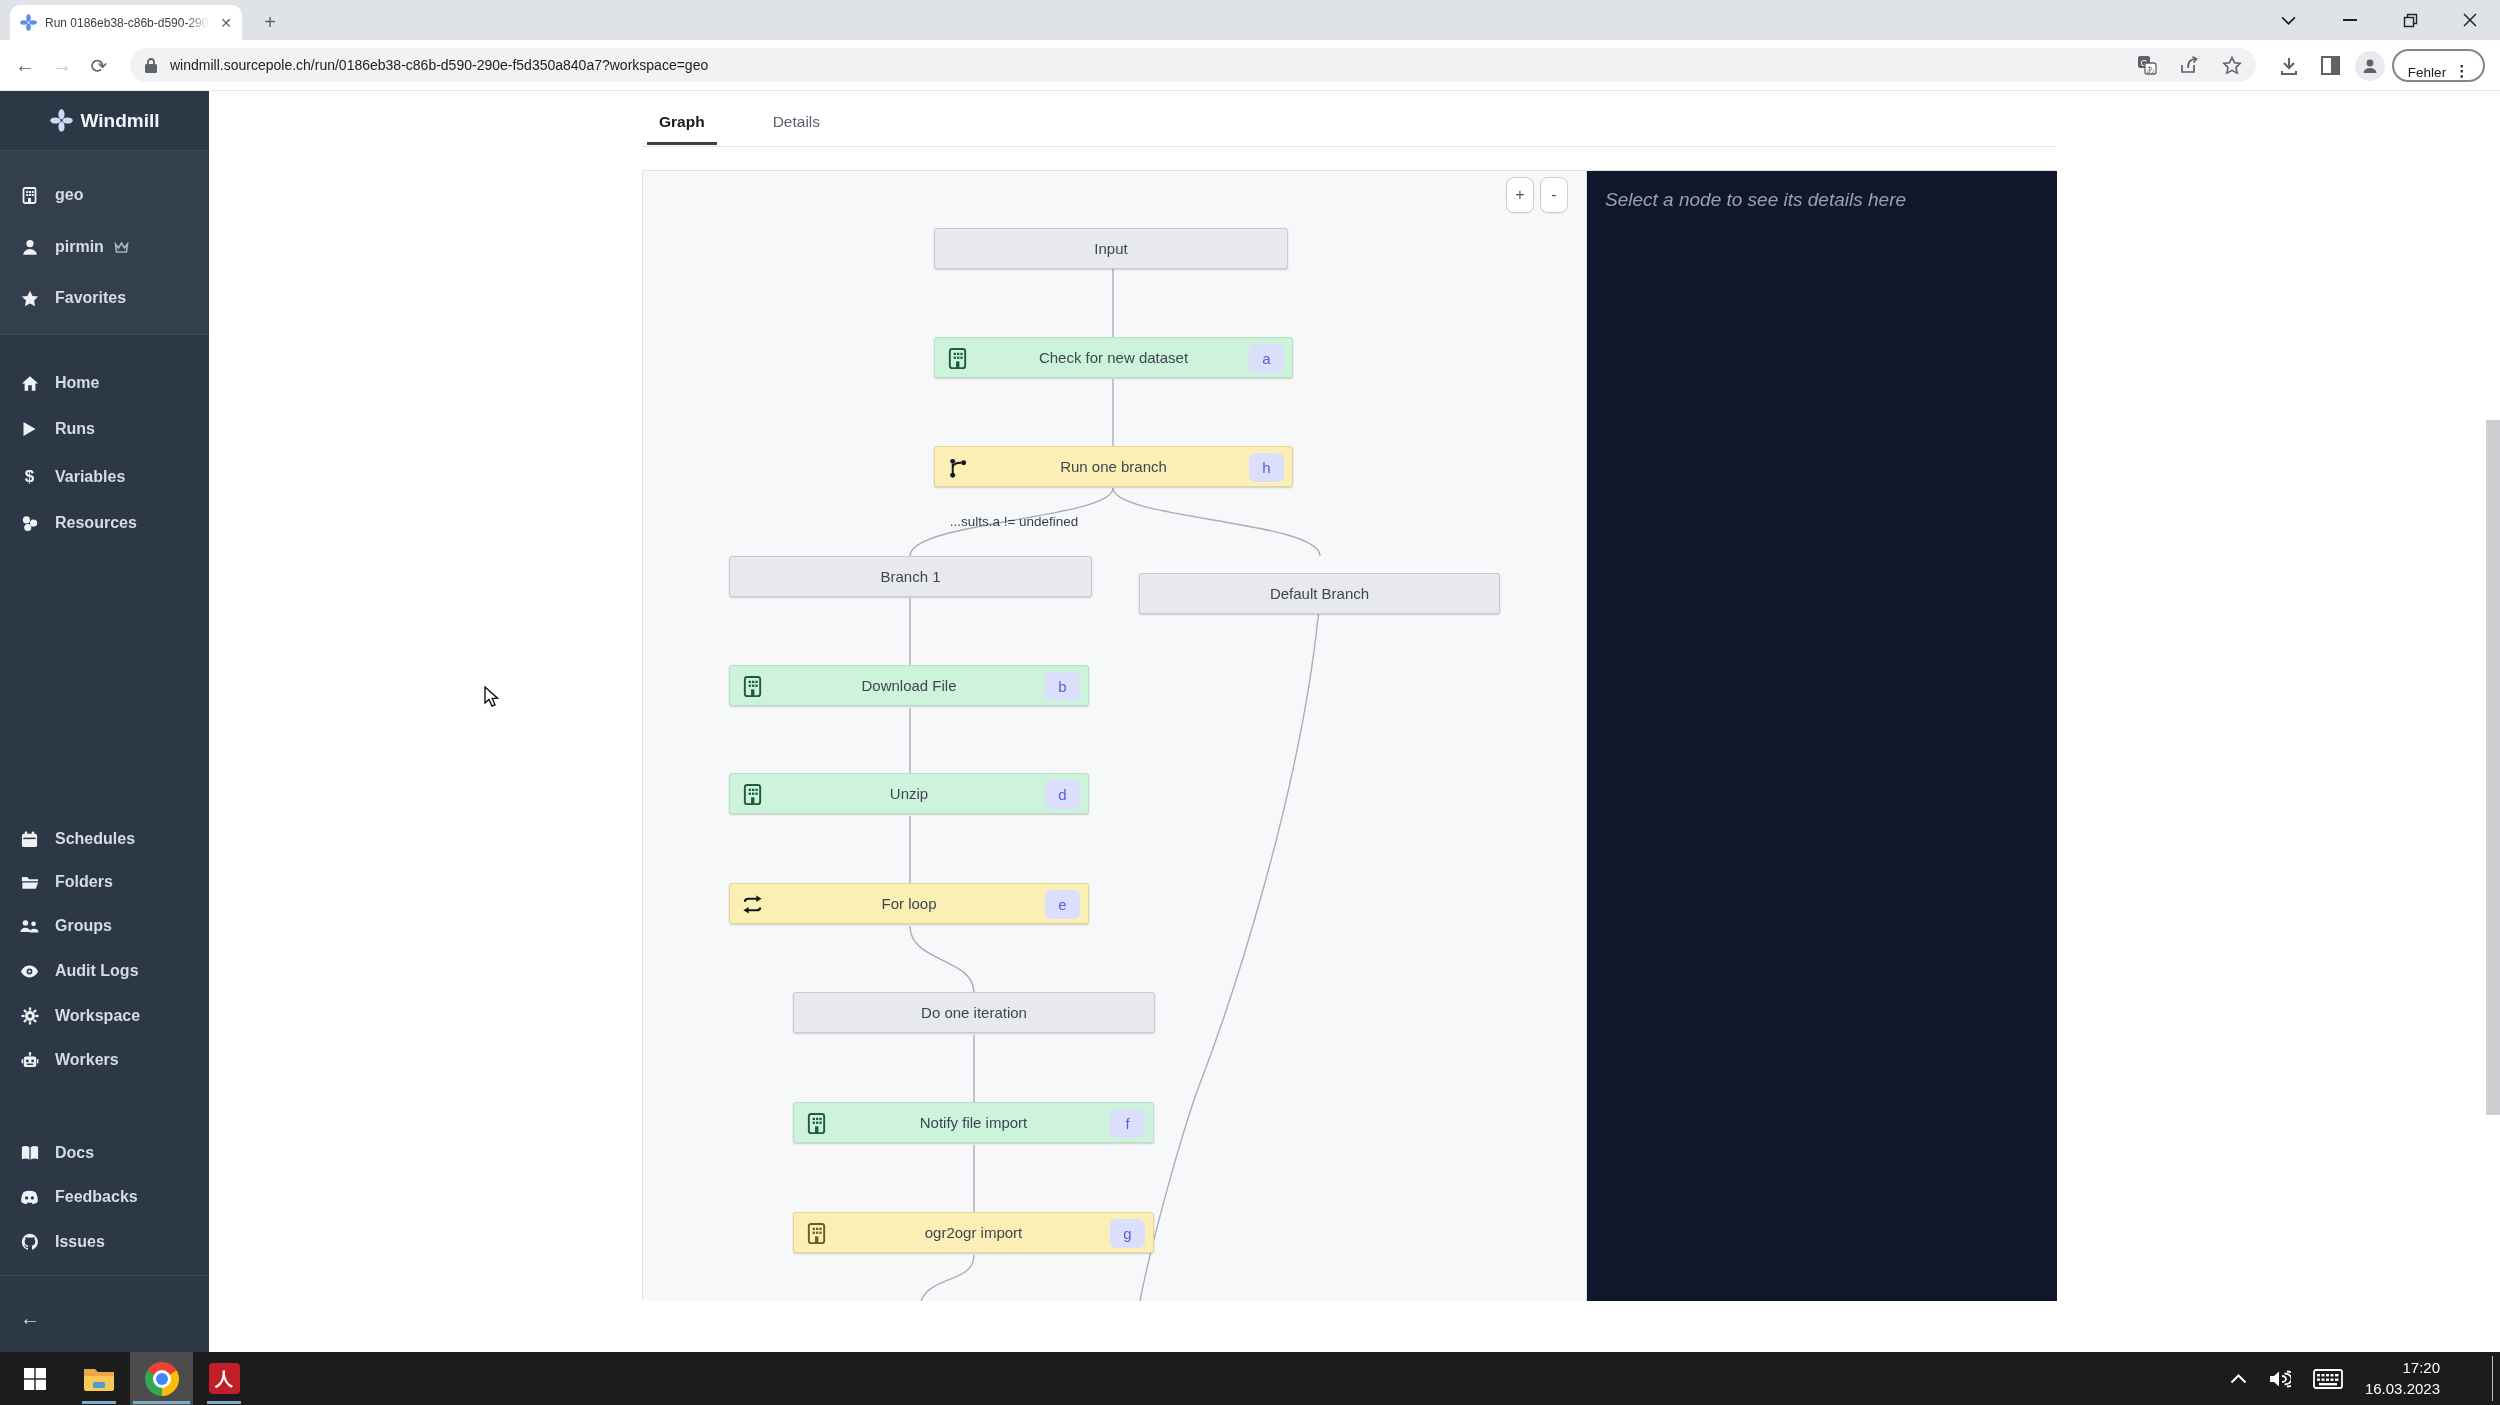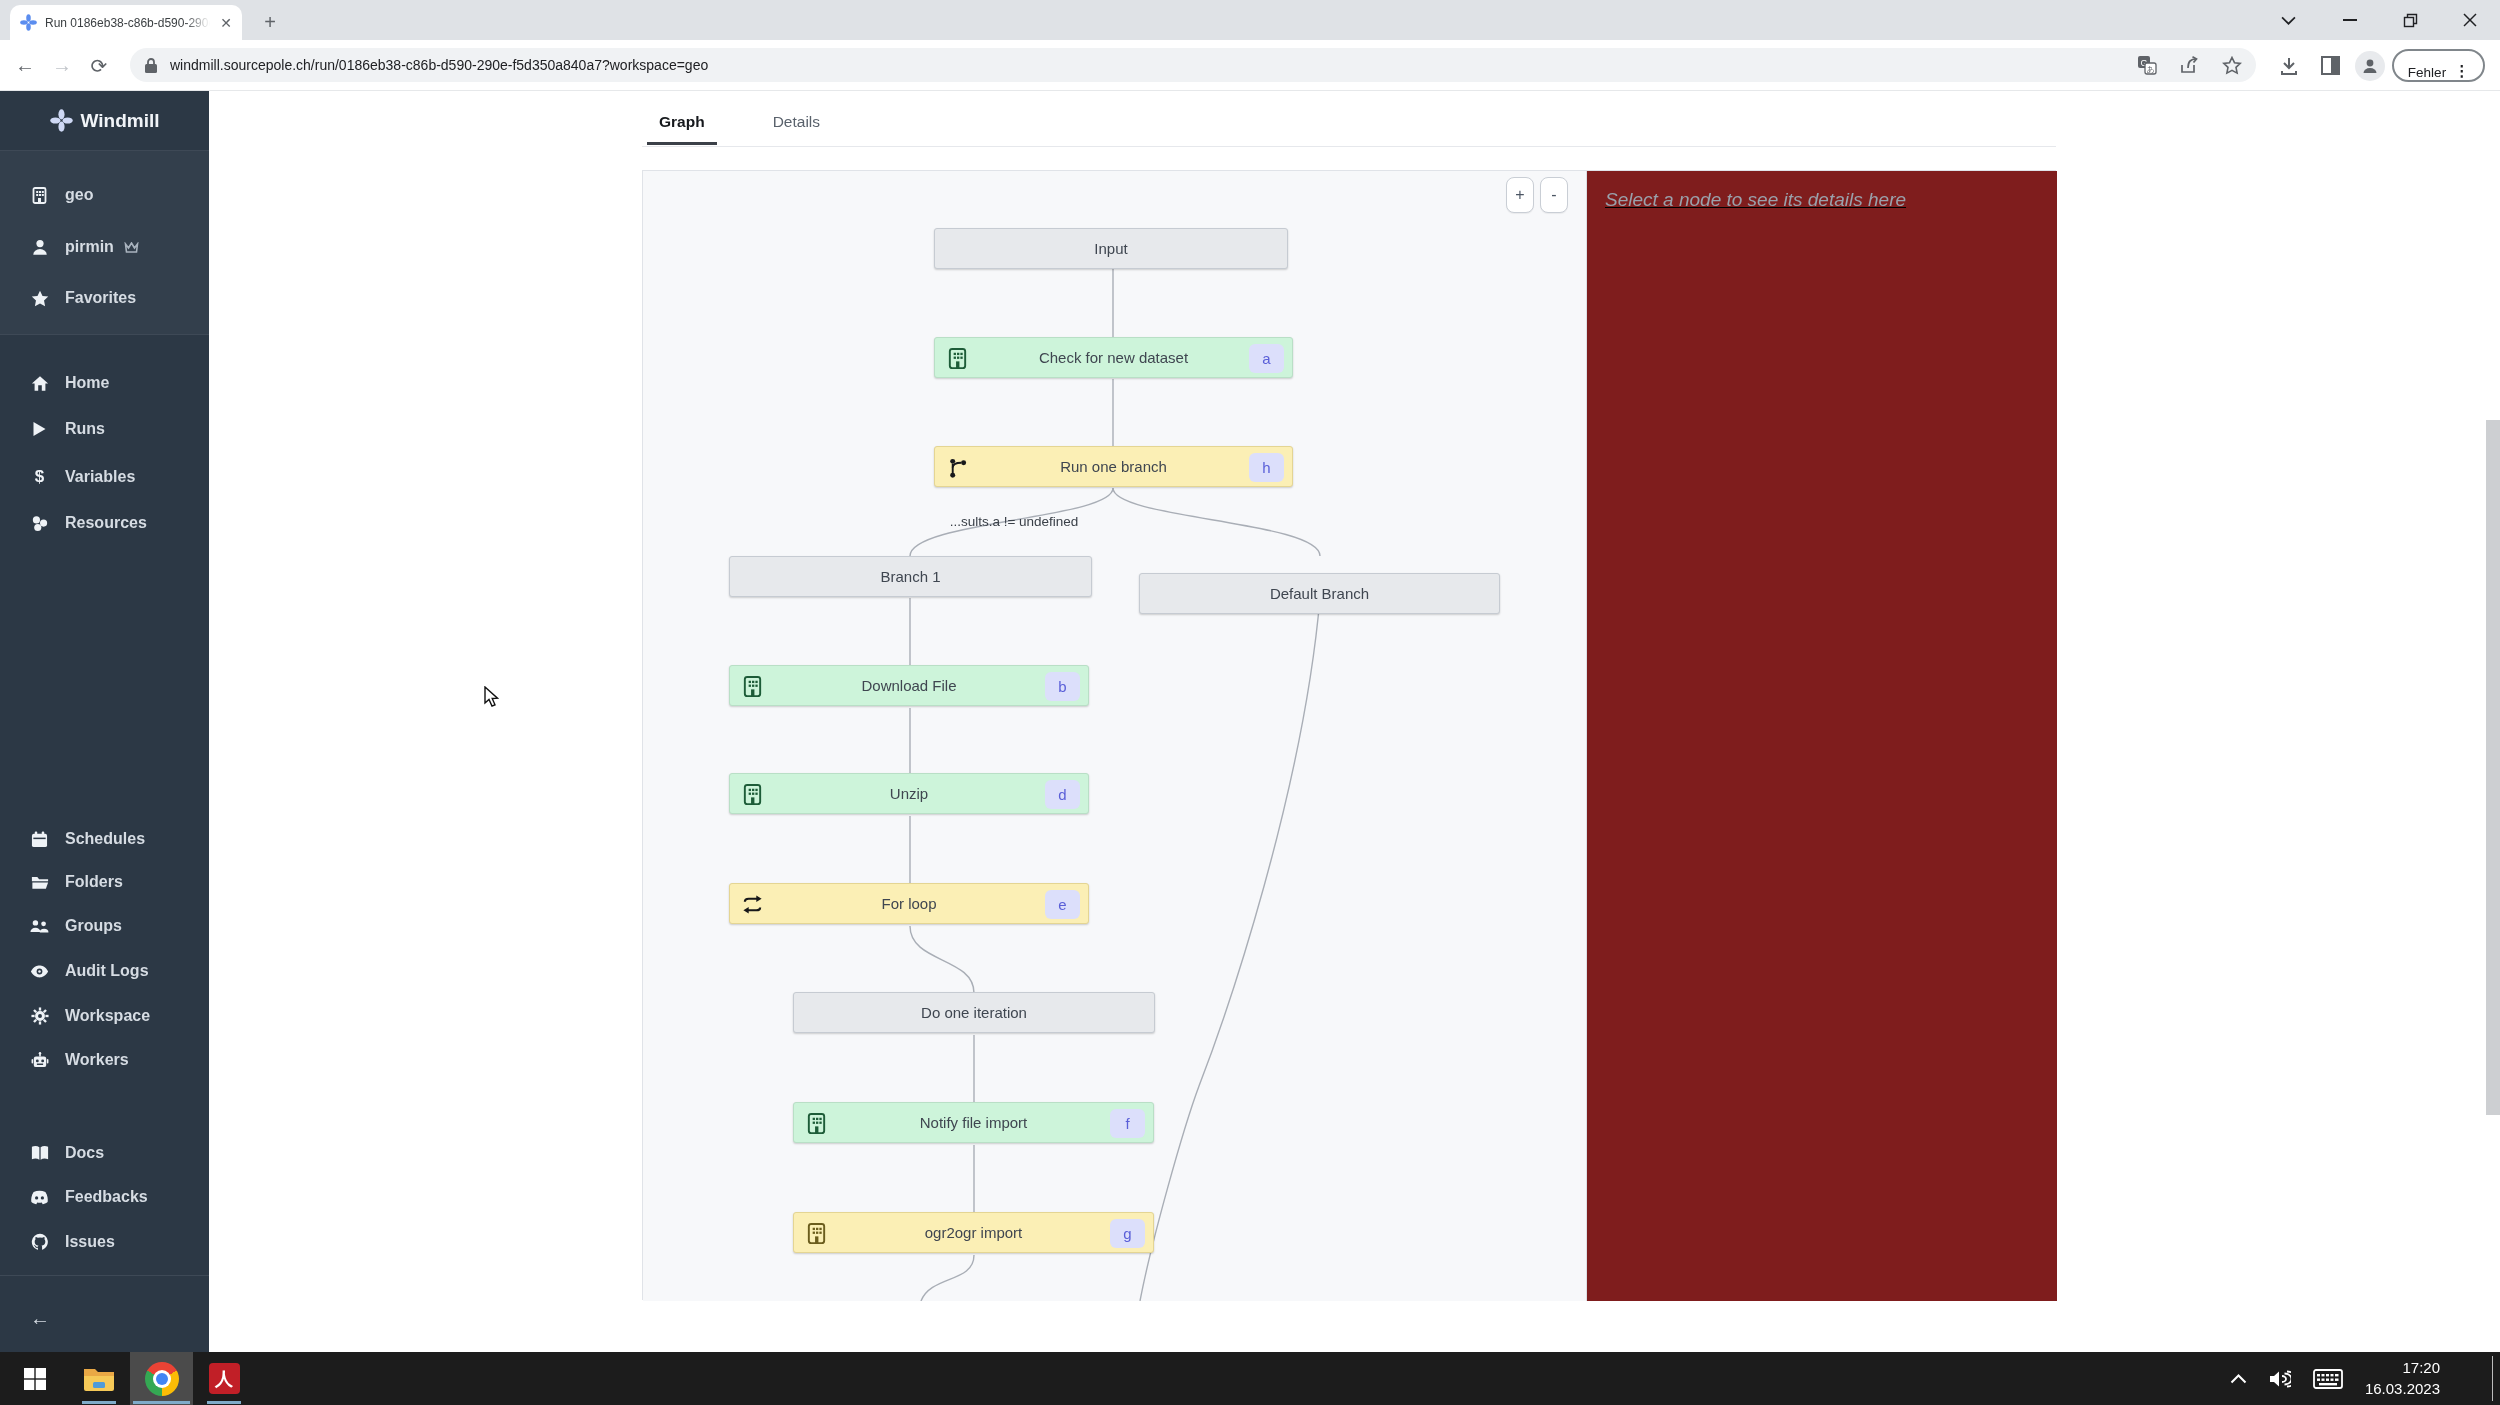--- a/index.html
+++ b/index.html
@@ -20,34 +20,34 @@
   .url-right { display:flex; align-items:center; gap:22px; margin-left:auto; }
   .avatar { position:absolute; left:2355px; top:11px; width:30px; height:30px; border-radius:50%; background:#e8eaed; display:flex; align-items:center; justify-content:center; }
   .fehler-pill { position:absolute; left:2392px; top:9px; width:93px; height:33px; border:2px solid #80868b; border-radius:17px; display:flex; align-items:flex-end; justify-content:center; gap:8px; font-size:13.5px; color:#202124; background:#fff; }
   .dots { letter-spacing:0; font-size:15px; color:#202124; font-weight:700; }
 
   
   .sidebar { position:absolute; left:0; top:91px; width:209px; height:1261px; background:#2c3845; }
   .side-logo { position:absolute; left:0; top:0; width:209px; height:60px; display:flex; align-items:center; justify-content:center; gap:8px; border-bottom:1px solid #3e4956; }
   .brand { color:#f1f4f8; font-size:19px; font-weight:700; }
   .side-ws { position:absolute; left:0; top:60px; width:209px; height:184px; background:#333f4c; border-bottom:1px solid #3e4956; }
-  .side-item { position:absolute; left:0; width:209px; height:34px; display:flex; align-items:center; padding-left:30px; gap:16px; color:#d6dce3; font-size:16px; font-weight:600; cursor:default; }
+  .side-item { position:absolute; left:0; width:209px; height:34px; display:flex; align-items:center; padding-left:20px; gap:16px; color:#d6dce3; font-size:16px; font-weight:600; cursor:default; }
   .side-item .lbl { white-space:nowrap; }
   .sideico { width:19px; height:19px; flex:0 0 19px; display:flex; align-items:center; justify-content:center; color:#eef2f6; font-size:17px; }
   .side-div { position:absolute; left:0; width:209px; border-top:1px solid #3e4956; }
 
   
   .main { position:absolute; left:209px; top:91px; width:2291px; height:1261px; background:#fff; }
   .tabsrow { position:absolute; left:438px; top:13px; display:flex; gap:44px; }
   .mtab { padding:9px 12px 11px; font-size:15.5px; color:#5a626c; }
   .mtab.active { color:#15181c; font-weight:700; border-bottom:3px solid #3b4048; }
   .tabs-border { position:absolute; left:433px; top:55px; width:1414px; border-top:1px solid #e6e8ec; }
   .workarea { position:absolute; left:433px; top:79px; width:1414px; height:1130px; border:1px solid #e0e3e8; background:#fff; }
   .canvas { position:absolute; left:0; top:0; width:944px; height:1130px; background:#f7f8fa; border-right:1px solid #dcdfe4; }
-  .rpanel { position:absolute; left:944px; top:0; width:470px; height:1130px; background:#7f1d1d;text-decoration:underline; }
+  .rpanel { position:absolute; left:944px; top:0; width:470px; height:1130px; background:#0f172a; }
   .rpanel-text { padding:18px 0 0 18px; font-size:19px; font-style:italic; color:#9aa1ab; }
   .zoombtn { position:absolute; top:6px; width:28px; height:36px; background:#fff; border:1px solid #c9ced5; border-radius:8px; display:flex; align-items:center; justify-content:center; font-size:16px; color:#4b5563; box-shadow:0 1px 1px rgba(0,0,0,.06); }
   .edges { position:absolute; left:0; top:0; }
 
   .node { position:absolute; height:41px; border-radius:3px; display:flex; align-items:center; justify-content:center; font-size:15px; color:#3f4650; box-shadow:0 1px 2px rgba(0,0,0,.18); border:1px solid; }
   .node.gray  { background:#e7e9ec; border-color:#c6cbd2; }
   .node.green { background:#cdf4da; border-color:#b9dfc6; }
   .node.yellow{ background:#fbefb5; border-color:#e4d593; }
   .node .nico { position:absolute; left:11px; top:9px; width:23px; height:23px; }
   .node .badge { position:absolute; right:8px; top:6px; width:35px; height:29px; background:#dcdffb; color:#5a5fd8; border-radius:6px; display:flex; align-items:center; justify-content:center; font-size:15px; }

